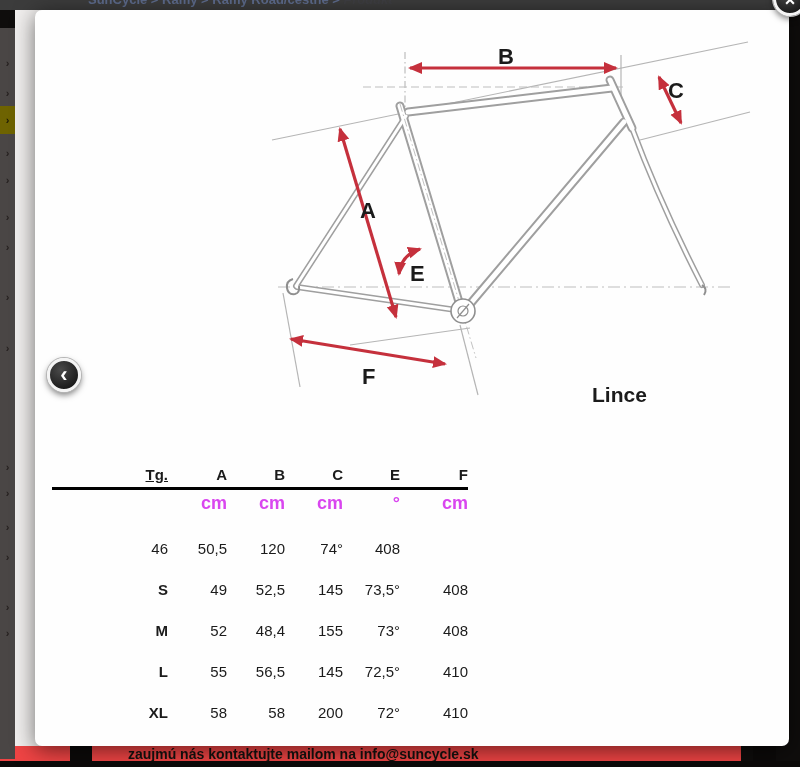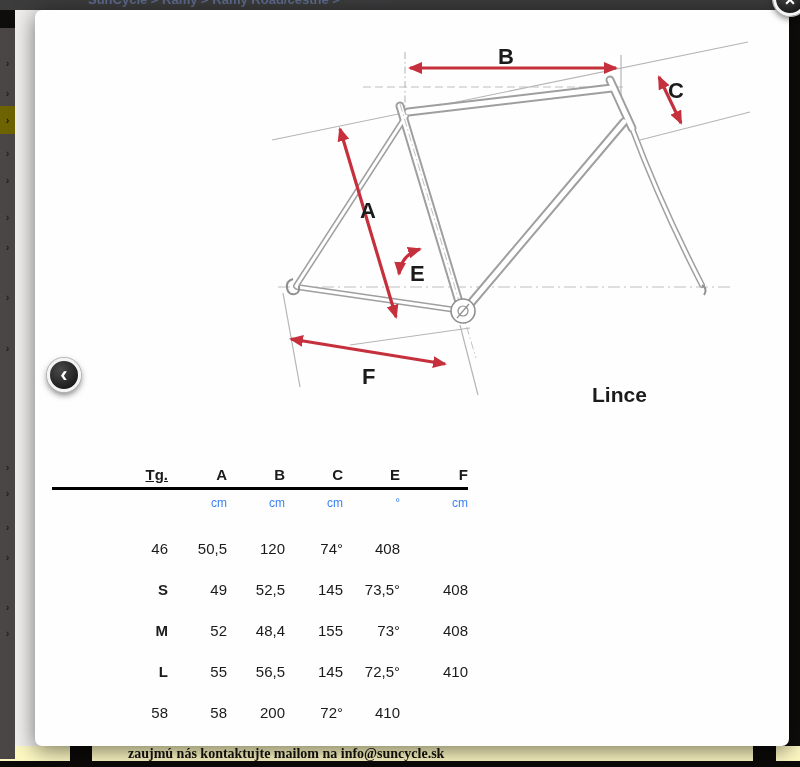--- a/index.html
+++ b/index.html
@@ -29,22 +29,22 @@
     position:absolute; left:0; top:28px; width:15px; height:730px;
     background:#4a4645; z-index:3;
   }
   .side-item { position:absolute; left:0; width:15px; height:22px; text-align:center; }
   .side-item.hl { left:0; width:15px; height:28px; background:#6e6301; }
   .side-item .chev {
     display:block; font-size:11px; font-weight:700; color:#262120; line-height:22px;
   }
   .side-item.hl .chev { line-height:28px; color:#1c1a06; }
   .footer-band {
-    position:absolute; left:0; top:746px; width:800px; height:16px;
-    background:#fef9c3; z-index:2;font-family:Liberation Serif, serif;
+    position:absolute; left:0; top:746px; width:741px; height:16px;
+    background:#ef4444; z-index:2;
   }
   .footer-text {
     position:absolute; left:128px; top:0px; font-size:14px; font-weight:700;
     color:#15120f; white-space:nowrap;
   }
   .footer-black-l { position:absolute; left:70px; top:745px; width:22px; height:22px; background:#0c0a09; z-index:3; }
   .footer-black-r { position:absolute; left:753px; top:745px; width:23px; height:22px; background:#0c0a09; z-index:3; }
   .bottom-strip { position:absolute; left:0; top:761px; width:800px; height:6px; background:#0c0a09; z-index:4; }
   .sidebar-foot { position:absolute; left:0; top:745px; width:15px; height:14px; background:#4a4645; z-index:4; }
 
@@ -70,21 +70,21 @@
   
   .diagram-svg { position:absolute; left:260px; top:28px; z-index:6; }
 
   
   .geo-table { position:absolute; left:52px; top:462px; width:416px; z-index:6; color:#1b1b1b; }
   .geo-row { display:grid; grid-template-columns:116px 59px 58px 58px 57px 68px;text-align:right; }
   .geo-row > div { padding-left:10px; }
   .geo-head { font-size:15px; font-weight:700; height:25px; line-height:25px; }
   .geo-head .tg { text-decoration:underline; }
   .geo-rule { height:3px; background:#000; width:416px; }
-  .geo-units { font-size:12px; font-weight:400; height:22px; line-height:22px; margin-top:2px; color:#3b82f6; }
+  .geo-units { font-size:18px; font-weight:700; height:22px; line-height:22px; margin-top:2px; color:#d946ef; }
   .geo-body { margin-top:14px; }
   .geo-data { height:41px; align-items:center; font-size:15px; }
   .geo-data .size { font-weight:700; }
   .geo-data > div { line-height:41px; }
 </style>
 </head>
 <body>
 
 <div id="stage">
 
@@ -272,20 +272,21 @@
       </div>
       <div class="geo-row geo-data">
         <div class="size">L</div>
         <div>55</div>
         <div>56,5</div>
         <div>145</div>
         <div>72,5°</div>
         <div>410</div>
       </div>
       <div class="geo-row geo-data">
+        <div class="size">XL</div>
         <div>58</div>
         <div>58</div>
         <div>200</div>
         <div>72°</div>
         <div>410</div>
       </div>
     </div>
   </div>
 
   <div class="nav-btn prev-btn">

